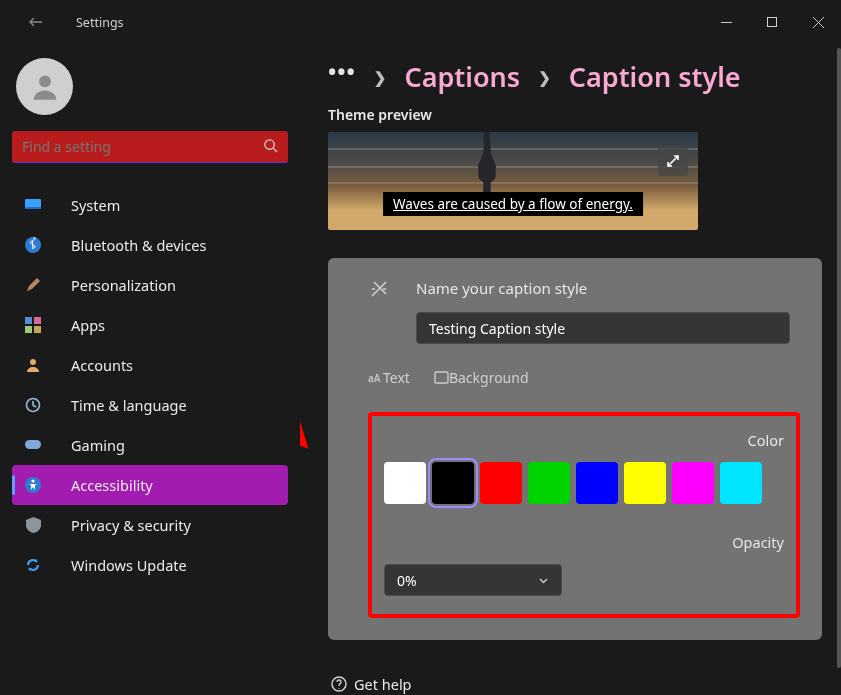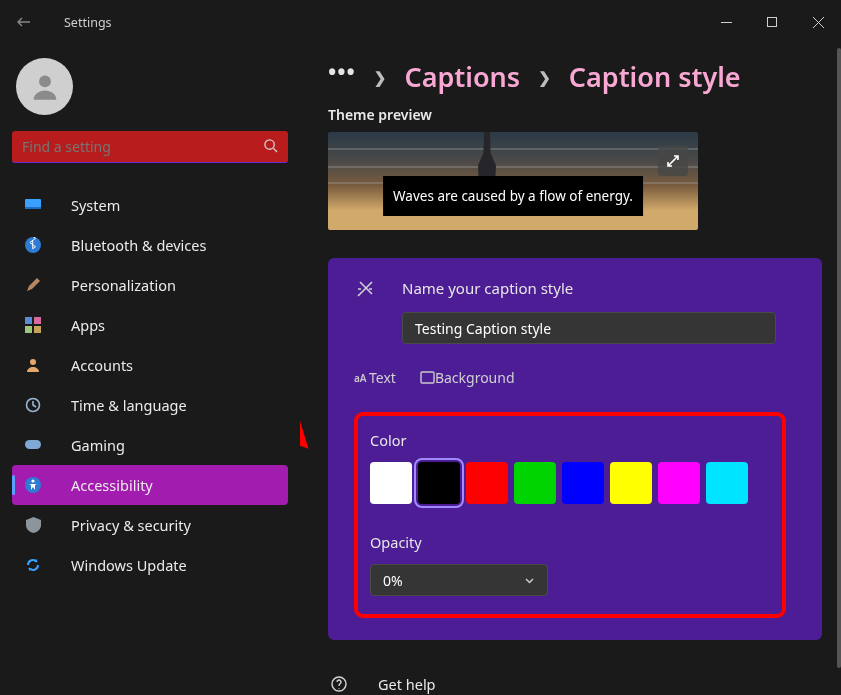--- a/index.html
+++ b/index.html
@@ -15,21 +15,21 @@
     height: 695px;
     overflow: hidden;
     position: relative;
   }
   
   .titlebar {
     height: 44px;
     display: flex;
     align-items: center;
     justify-content: space-between;
-    padding-left: 4px;
+    padding-left: 16px;
   }
   .titlebar-left {
     display: flex;
     align-items: center;
     gap: 20px;
   }
   .back-btn {
     width: 40px;
     height: 40px;
     display: flex;
@@ -197,29 +197,30 @@
     color: #fff;
   }
   .caption-text {
     position: absolute;
     bottom: 14px;
     left: 50%;
     transform: translateX(-50%);
     background: #000;
     color: #fff;
     font-size: 13.5px;
-    padding: 11px 10px;
+    padding: 3px 10px;
     white-space: nowrap;
+    text-decoration: underline;
   }
   
   .card {
-    background: #4c1d95;
+    background: #737373;
     border-radius: 6px;
     width: 494px;
-    padding: 20px 26px 22px 26px;
+    padding: 20px 26px 22px 40px;
   }
   .card-top {
     display: flex;
     align-items: flex-start;
     gap: 26px;
   }
   .name-label {
     font-size: 15px;
     color: #e7e7e7;
     margin-bottom: 14px;
@@ -248,24 +249,25 @@
     color: #d0d0d0;
     padding-bottom: 10px;
     cursor: pointer;
   }
   .tab.active {
     border-bottom: 2px solid #b8a3ff;
     color: #fff;
   }
   .highlight-box {
     border: 4px solid #ff0000;
-    border-radius: 9px;
+    border-radius: 4px;
     margin-top: 14px;
     padding: 14px 12px 18px 12px;
     width: 432px;
+    text-align: right;
   }
   .group-label {
     font-size: 14.5px;
     color: #e6e6e6;
     margin-bottom: 12px;
   }
   .swatches {
     display: flex;
     gap: 6px;
   }
@@ -296,21 +298,21 @@
   }
   
   .arrow-svg {
     position: absolute;
     pointer-events: none;
   }
   
   .help {
     display: flex;
     align-items: center;
-    gap: 30px;
+    gap: 6px;
     margin-top: 34px;
     margin-left: 2px;
     font-size: 14.5px;
     color: #e9e9e9;
   }
   
   .scrollbar {
     position: absolute;
     top: 48px;
     right: 0;

